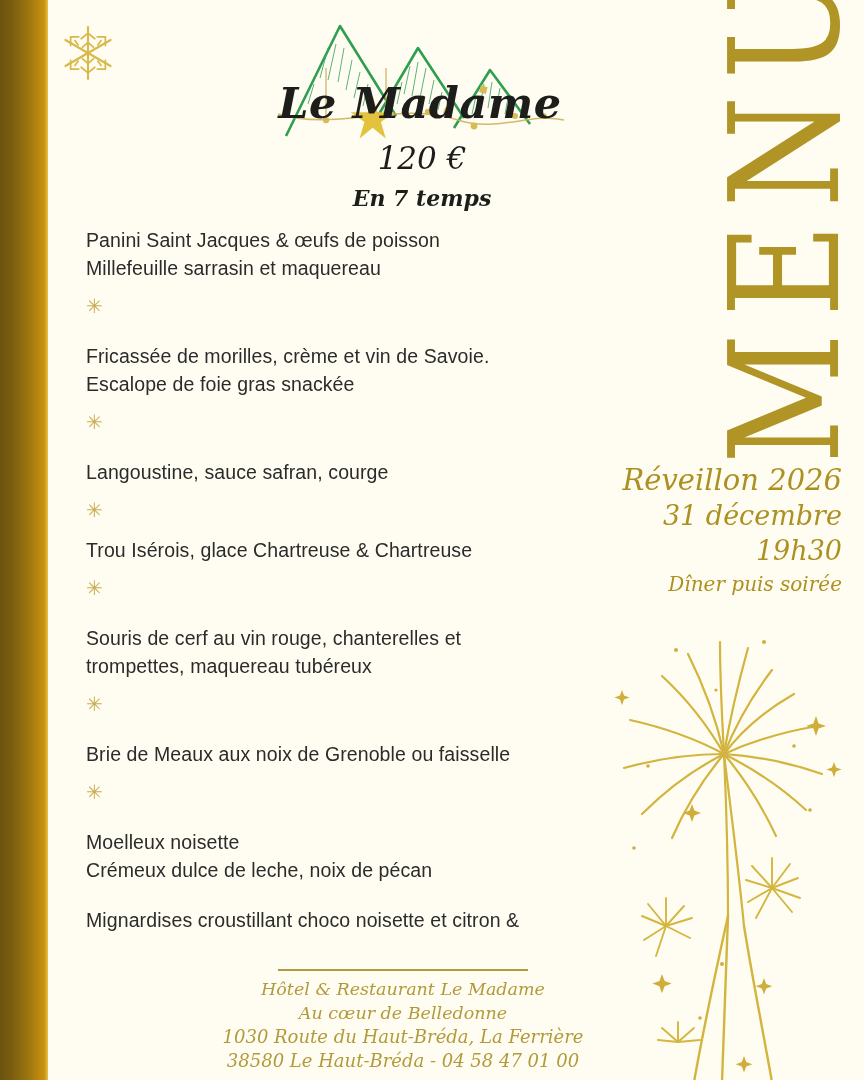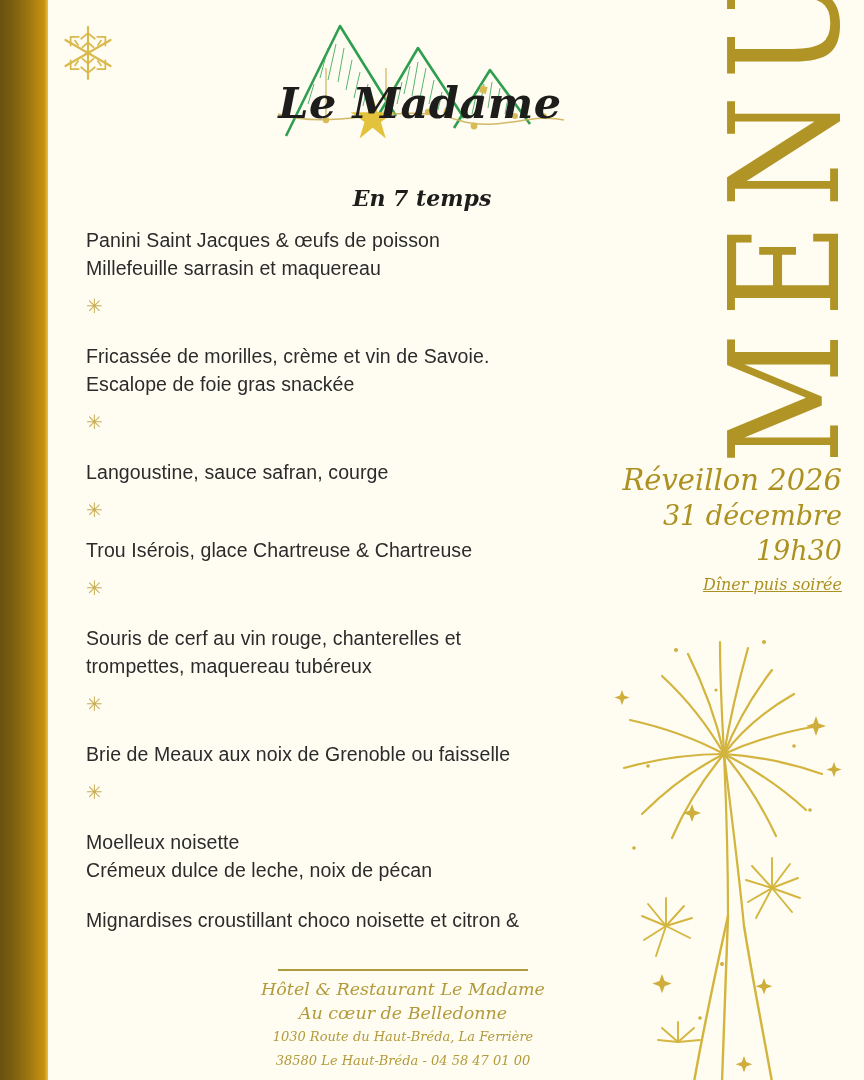--- a/index.html
+++ b/index.html
@@ -63,21 +63,21 @@
   .divider{
     position:absolute;left:278px;top:969px;width:250px;height:2px;
     background:#b09a3e;
   }
   .footer{
     position:absolute;left:178px;top:978px;width:450px;text-align:center;
     font-family:"DejaVu Serif", serif;font-style:italic;
     color:#b29a3b;font-size:17.5px;line-height:23.5px;
   }
   .footer .fl{display:block;white-space:nowrap;}
-  .footer .fl.big{font-size:13px;}
+  .footer .fl.big{font-size:18px;}
 
   
   .menu-vert{
     position:absolute;right:-4px;top:44px;
     width:420px;height:140px;
     transform:rotate(-90deg);
     transform-origin:right top;
     right:144px;top:44px;
     text-align:left;
   }
@@ -94,21 +94,21 @@
   }
 
   .event{
     position:absolute;right:22px;top:462px;width:300px;text-align:right;
     font-family:"DejaVu Serif", serif;font-style:italic;
     color:#ac9122;
   }
   .event .e1{display:block;font-size:29px;line-height:36px;}
   .event .e2{display:block;font-size:27px;line-height:35px;}
   .event .e3{display:block;font-size:27px;line-height:35px;}
-  .event .e4{display:block;font-size:16px;line-height:33px;text-decoration:underline;}
+  .event .e4{display:block;font-size:20px;line-height:33px;}
 
   .firework{position:absolute;left:604px;top:626px;width:262px;height:456px;}
 </style>
 </head>
 <body>
 
 <div class="page">
 
   <div class="gold-bar"></div>
 
@@ -182,20 +182,21 @@
       <rect x="176" y="100" width="6" height="6" transform="rotate(20 179 103)"></rect>
     </g>
     <g stroke="#cdb15a" stroke-width="1.2">
       <line x1="58" y1="60" x2="58" y2="112"></line>
       <line x1="118" y1="60" x2="118" y2="105"></line>
     </g>
     <path d="M104 92 L110 112 L131 112 L114 124 L120 144 L104 131 L88 144 L94 124 L77 112 L98 112 Z" fill="#e3c23d" transform="translate(3,-4) scale(.82) translate(20,20)"></path>
   </svg>
 
   <div class="brand">Le Madame</div>
+  <div class="price">120 €</div>
   <div class="subtitle">En 7 temps</div>
 
   <div class="courses">
 
     <div class="course">
       <span class="ln">Panini Saint Jacques &amp; œufs de poisson</span>
       <span class="ln">Millefeuille sarrasin et maquereau</span>
     </div>
     <div class="sep">✳</div>
     <div class="gap-a"></div>

